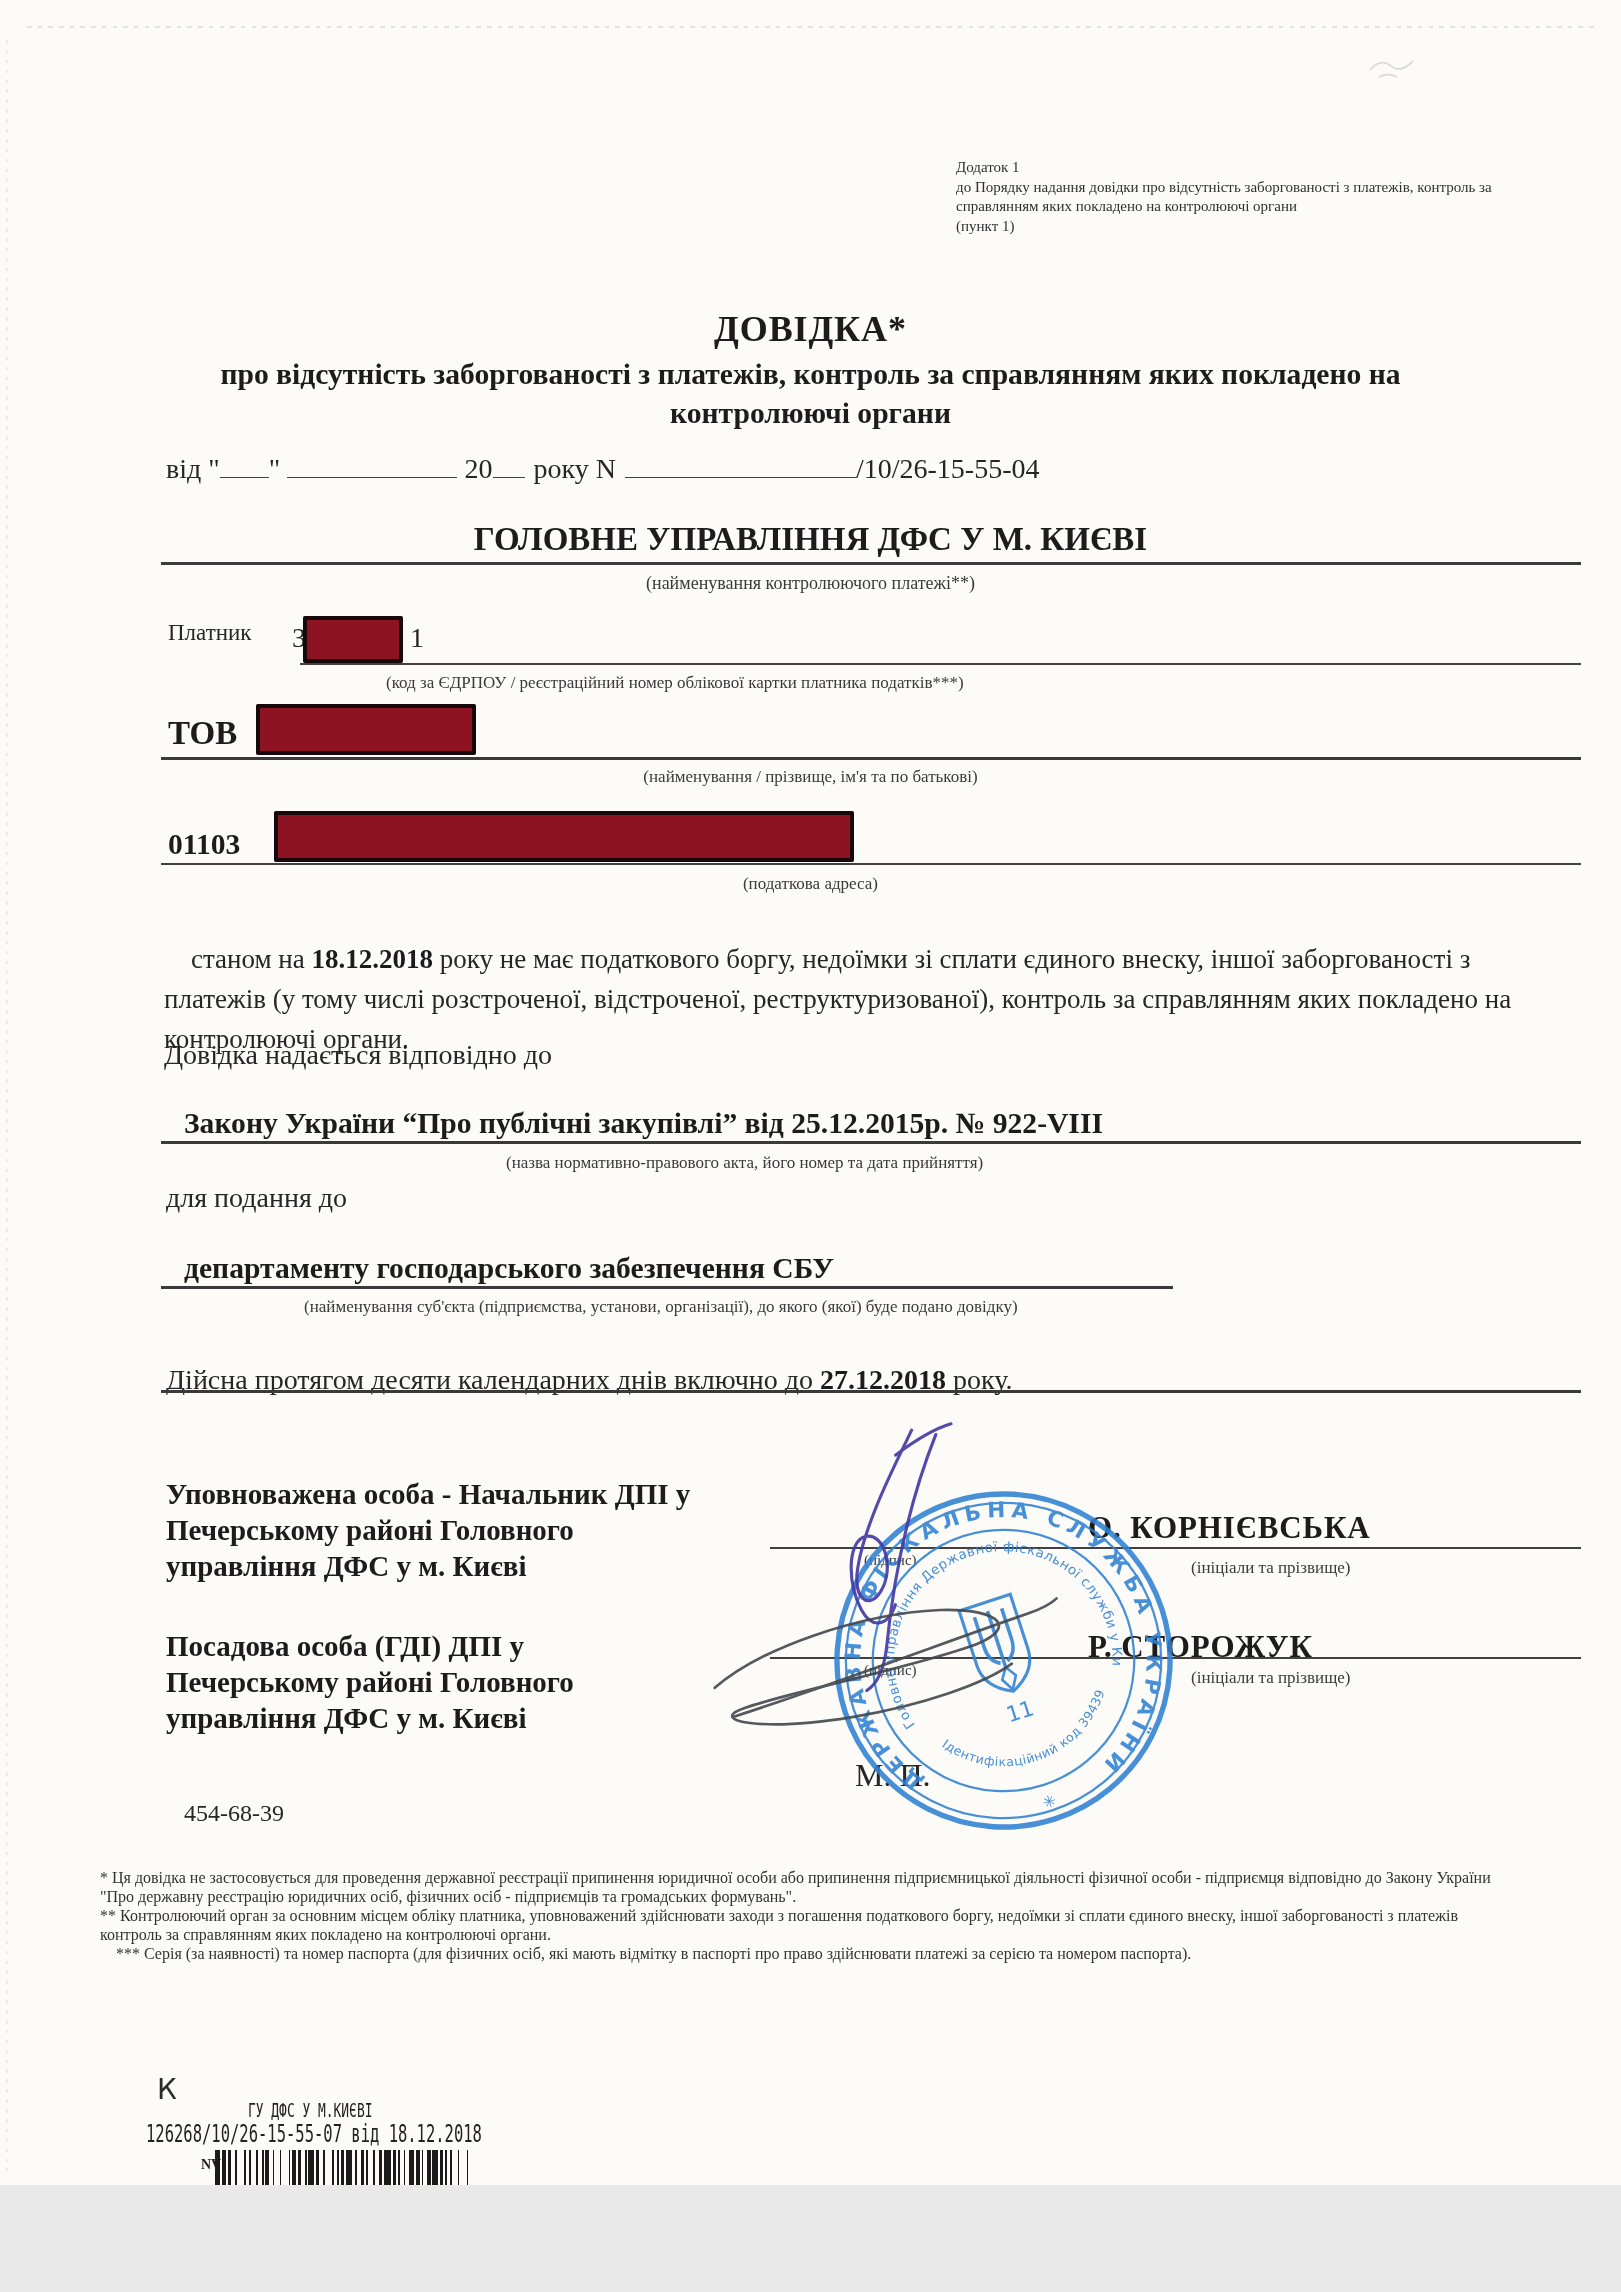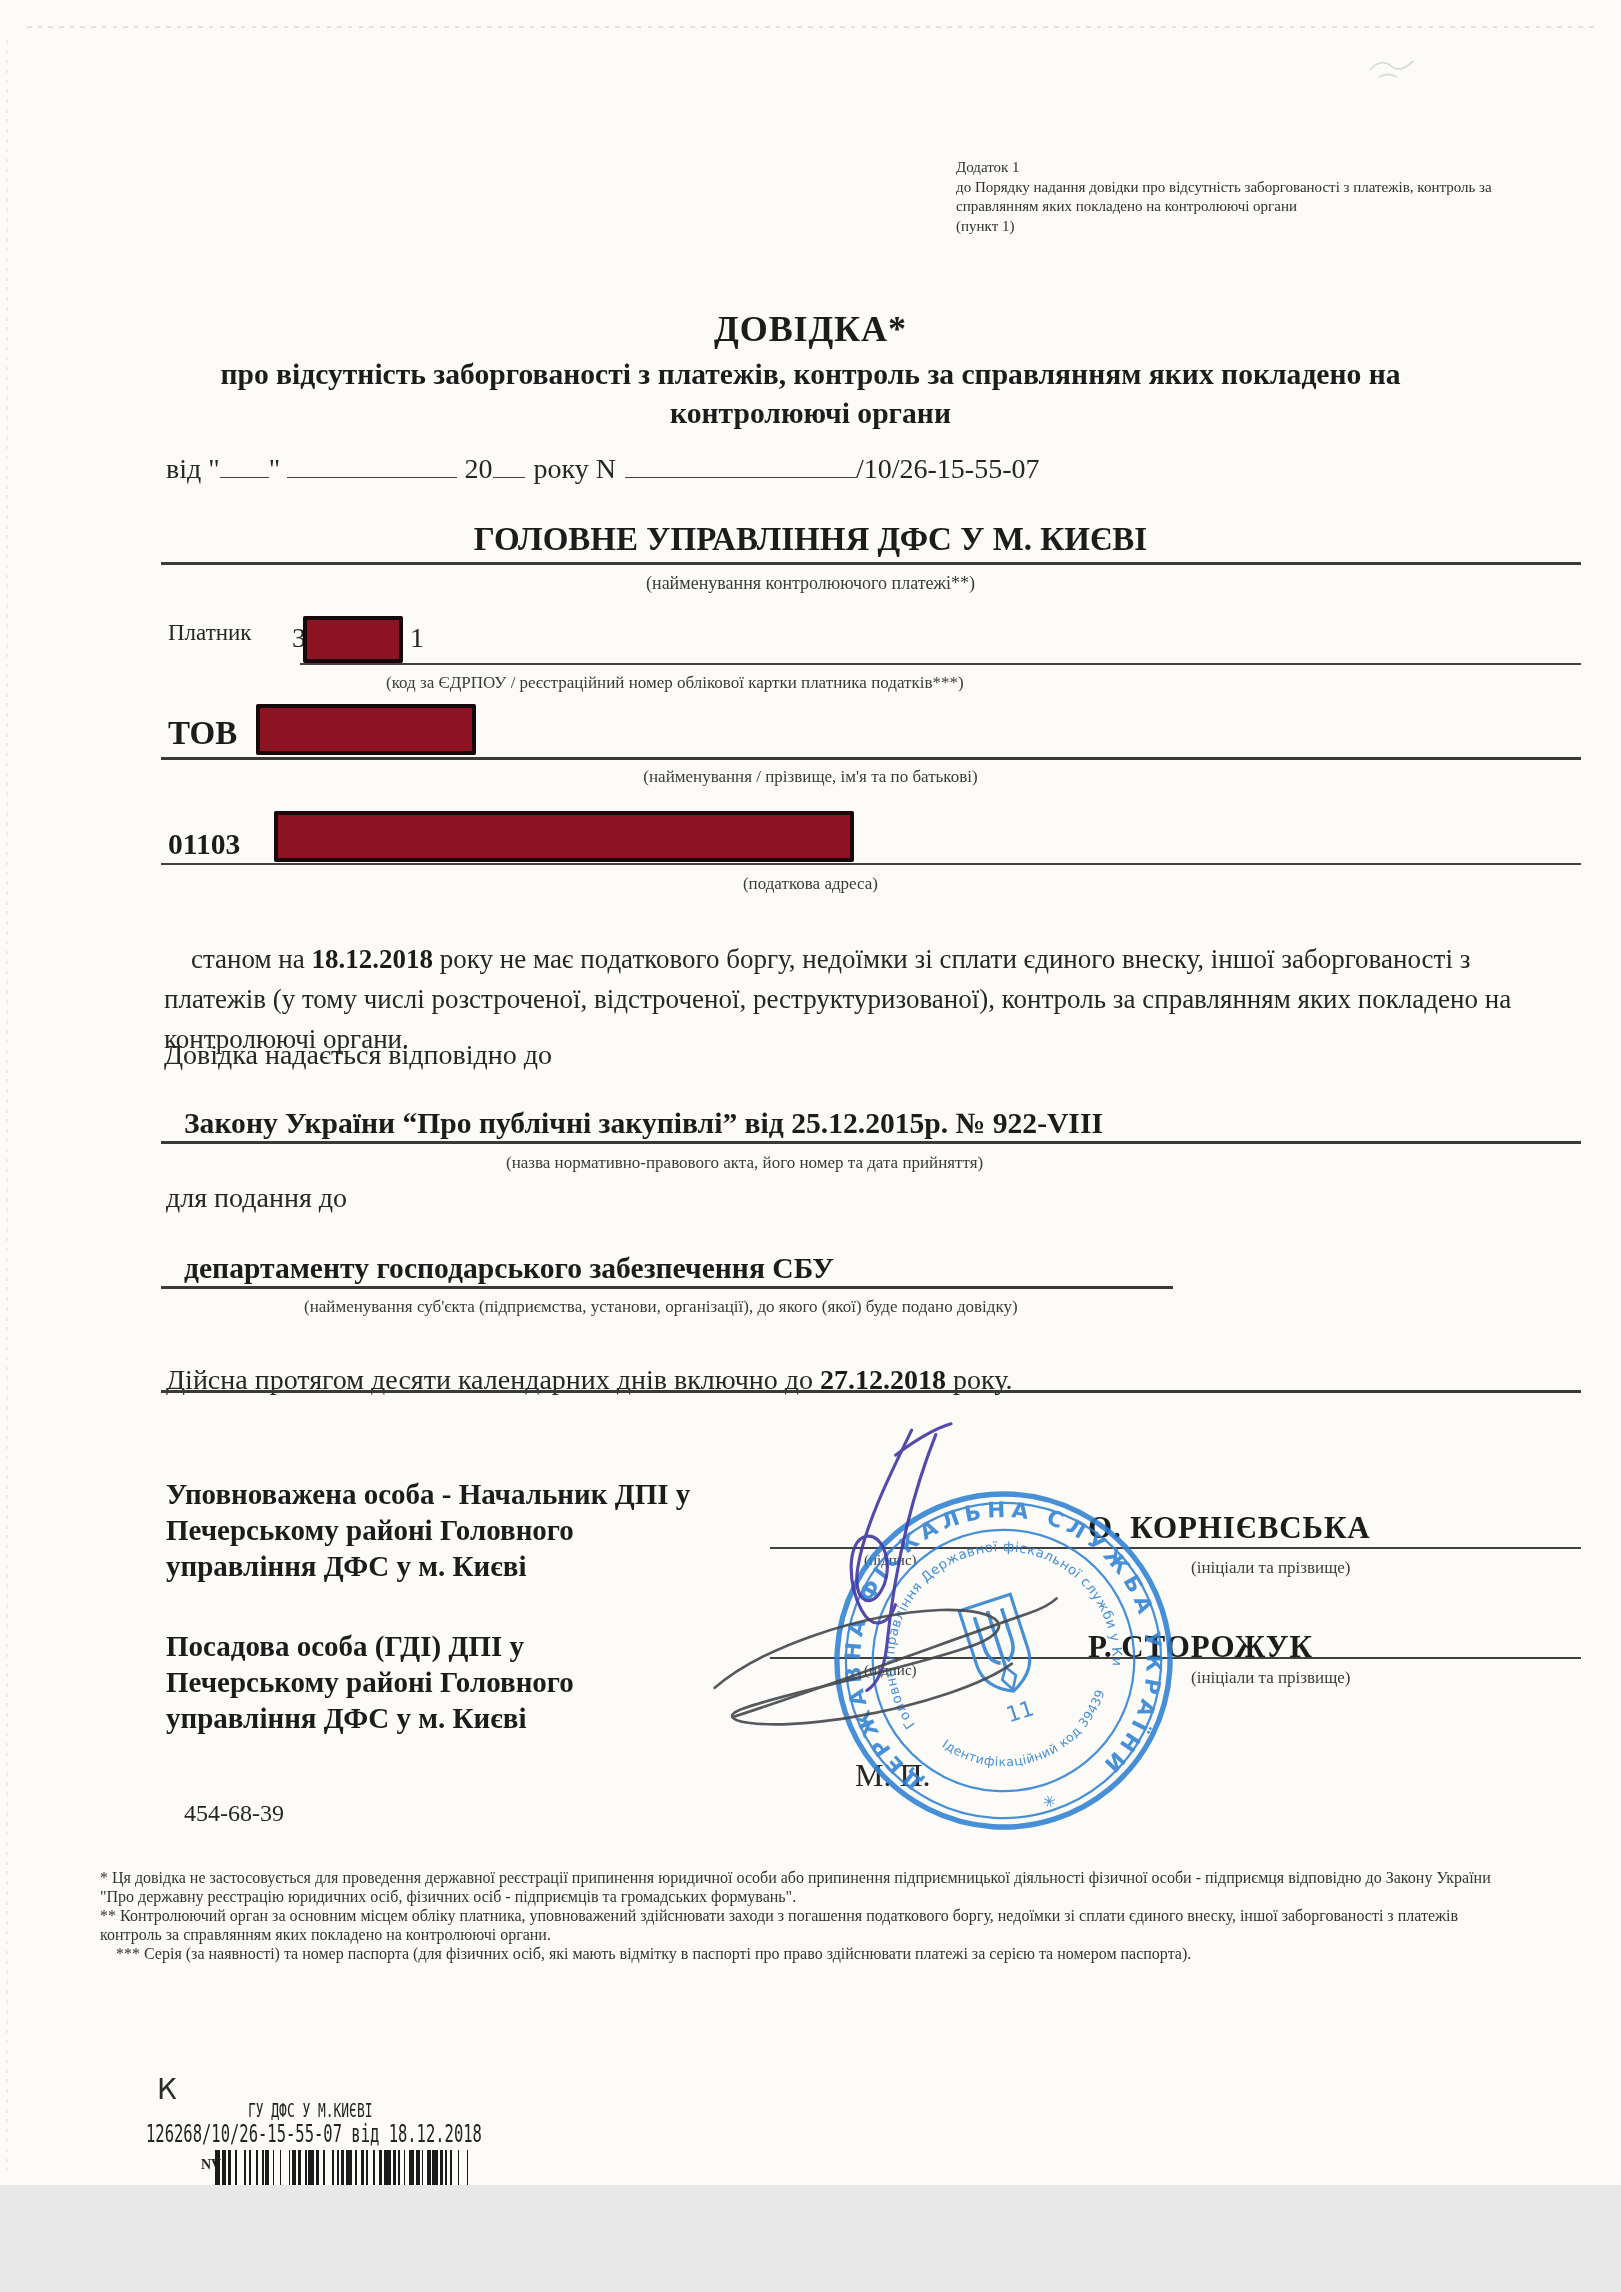--- a/index.html
+++ b/index.html
@@ -47,21 +47,21 @@
 справлянням яких покладено на контролюючі органи
 (пункт 1)</div>
 
   <div class="abs titleblock center" style="top:308px;">
     <span class="b" style="font-size:36px;letter-spacing:0.9px;">ДОВІДКА*</span>
   </div>
   <div class="abs titleblock center pre b" style="top:355px;font-size:29.6px;line-height:39px;">про відсутність заборгованості з платежів, контроль за справлянням яких покладено на
 контролюючі органи</div>
 
   <div class="abs docfont31" style="left:166px;top:450px;">
-    <span>від "</span><span class="blank" style="width:49px;"></span><span>"</span><span class="blank" style="width:170px;margin:0 7.2px;"></span><span>20</span><span class="blank" style="width:32px;margin-right:9px;"></span><span>року N</span><span class="blank" style="width:231px;margin-left:9px;"></span><span>/10/26-15-55-07</span>
+    <span>від "</span><span class="blank" style="width:49px;"></span><span>"</span><span class="blank" style="width:170px;margin:0 7.2px;"></span><span>20</span><span class="blank" style="width:32px;margin-right:9px;"></span><span>року N</span><span class="blank" style="width:231px;margin-left:9px;"></span><span>/10/26-15-55-04</span>
   </div>
 
   <div class="abs titleblock center b" style="top:521px;font-size:33px;">ГОЛОВНЕ УПРАВЛІННЯ ДФС У М. КИЄВІ</div>
   <div class="abs rule3" style="left:161px;top:562px;width:1420px;"></div>
   <div class="abs titleblock center caption" style="top:573px;font-size:18px;">(найменування контролюючого платежі**)</div>
 
   <div class="abs" style="left:168px;top:620px;font-size:23px;">Платник</div>
   <div class="abs" style="left:292px;top:622px;font-size:28px;">3</div>
   <div class="abs redact" style="left:303px;top:616px;width:100px;height:47px;"></div>
   <div class="abs" style="left:410px;top:622px;font-size:28px;">1</div>

